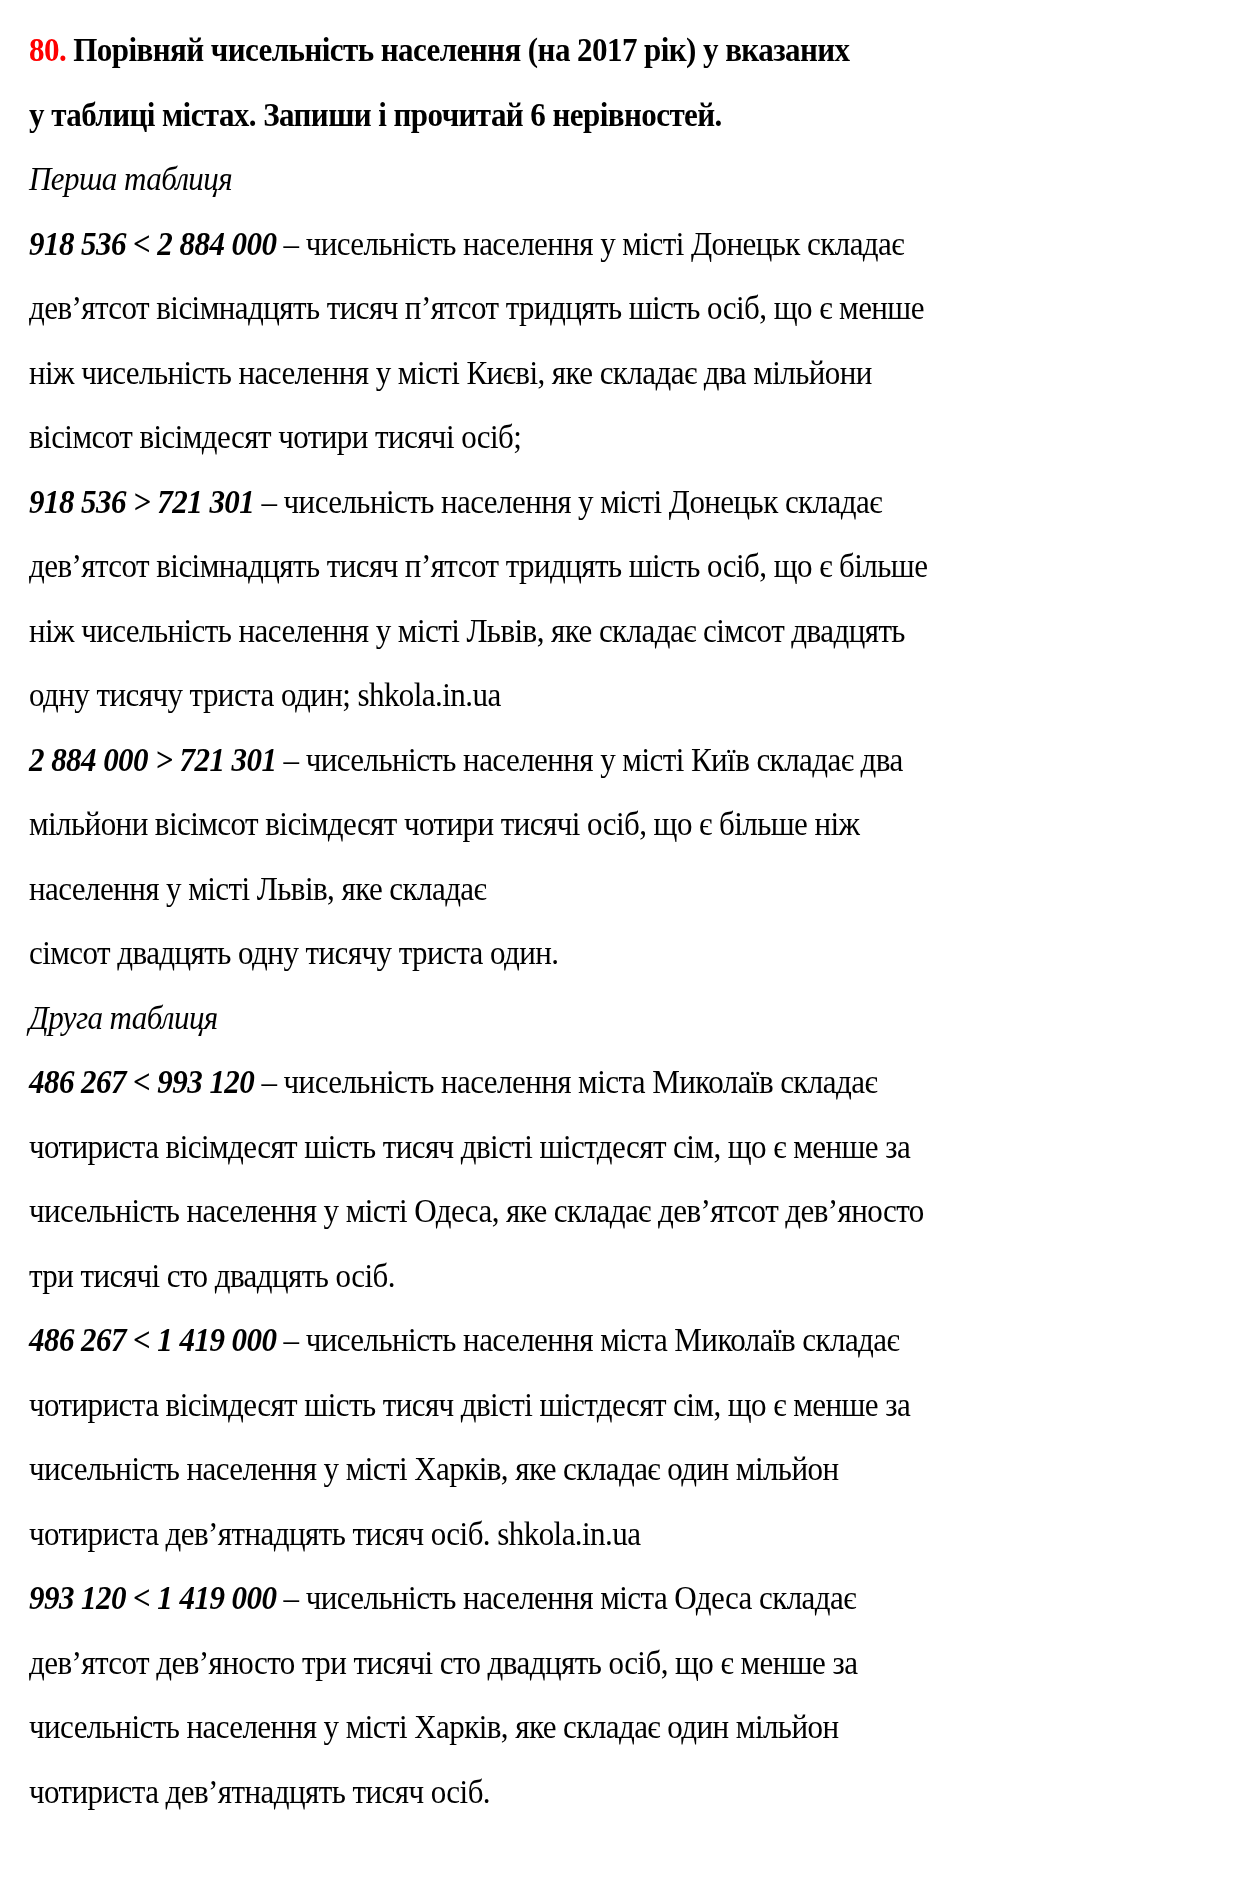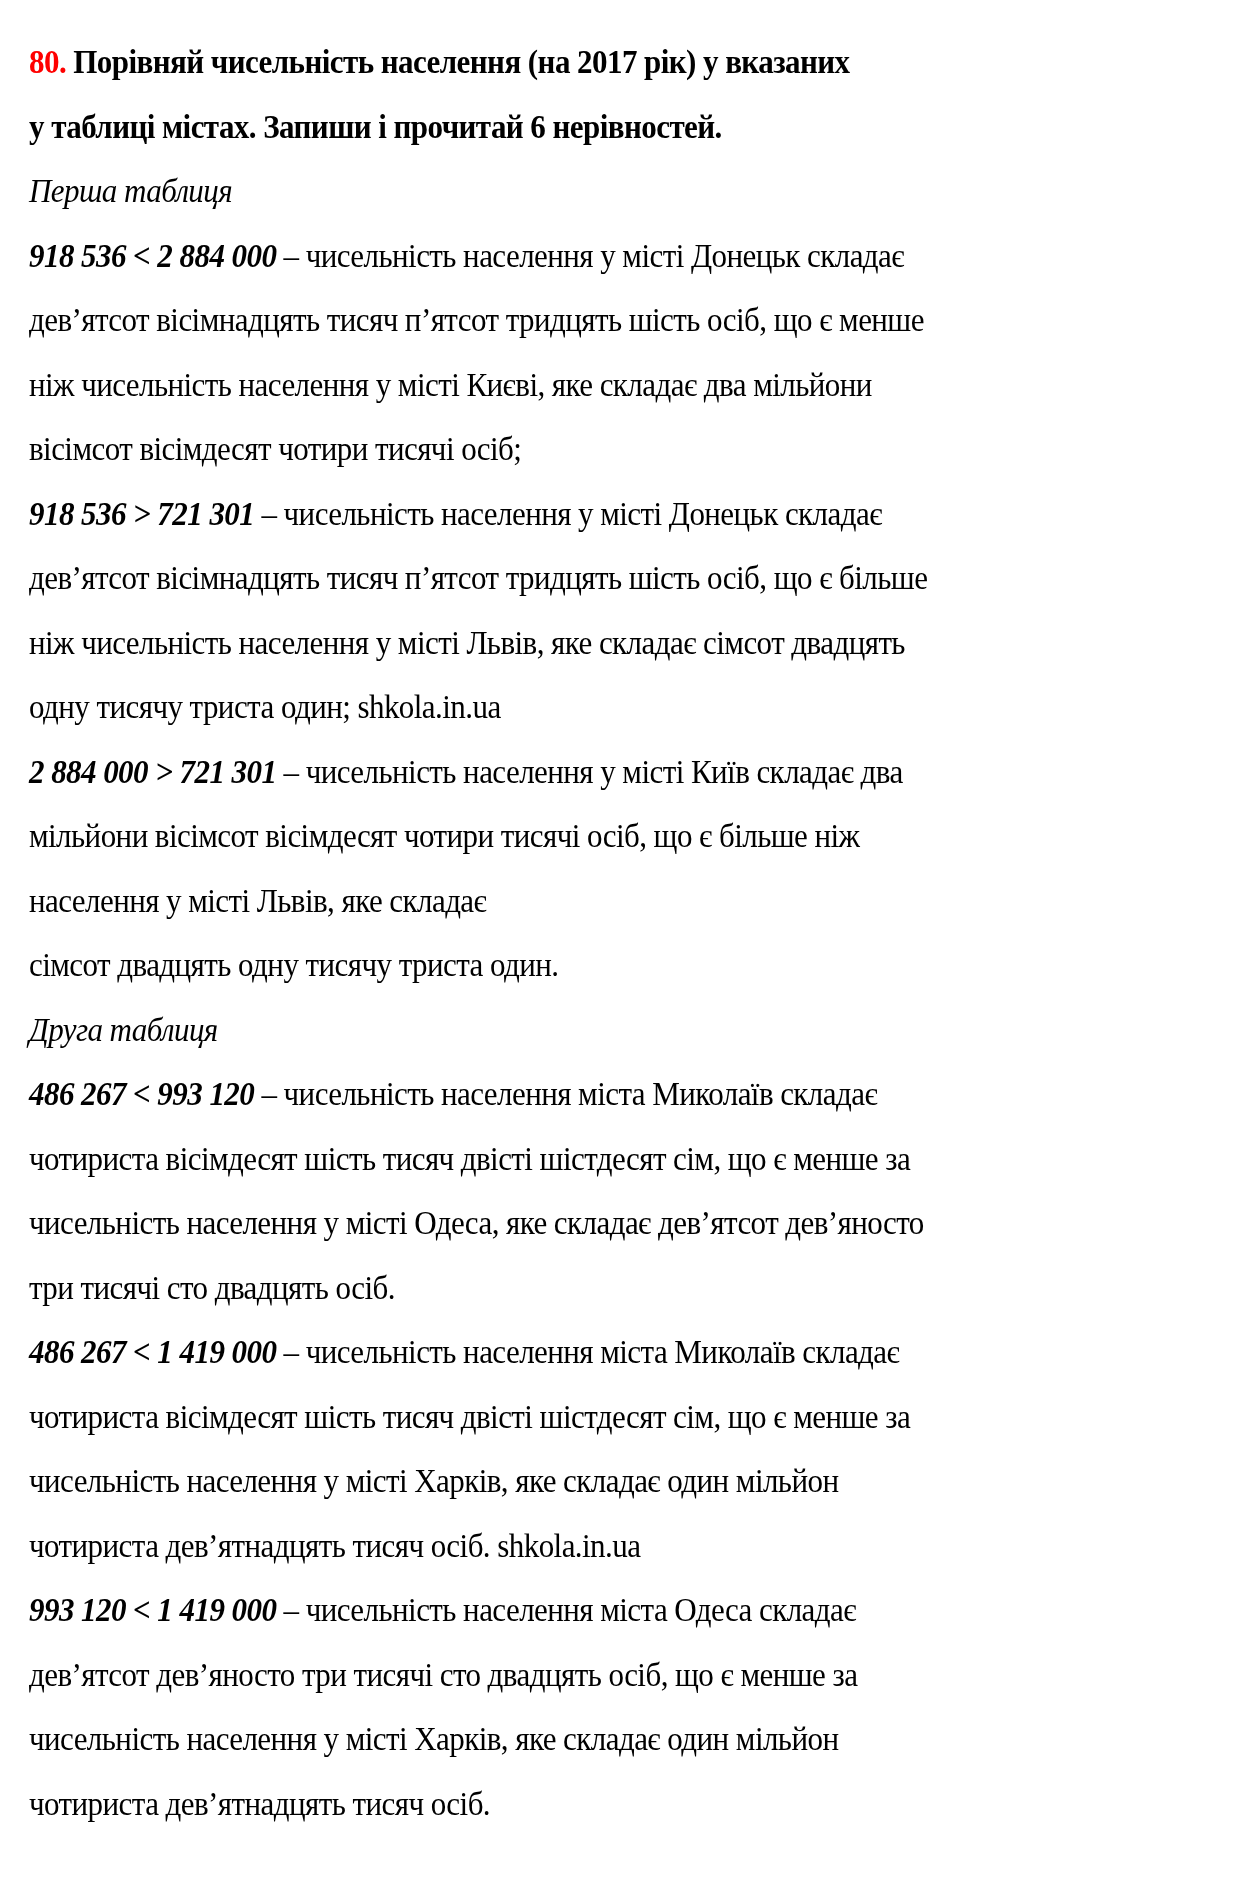--- a/index.html
+++ b/index.html
@@ -11,21 +11,21 @@
       width: 1241px;
       height: 1890px;
       overflow: hidden;
       position: relative;
       font-family: "Liberation Serif", "DejaVu Serif", serif;
       color: #000000;
     }
     .page {
       position: absolute;
       left: 29px;
-      top: 30px;
+      top: 18px;
       width: 1190px;
     }
     .line {
       font-size: 33px;
       line-height: 64.5px;
       height: 64.5px;
       white-space: nowrap;
       letter-spacing: -0.6px;
       transform: scaleX(0.94);
       transform-origin: left center;

